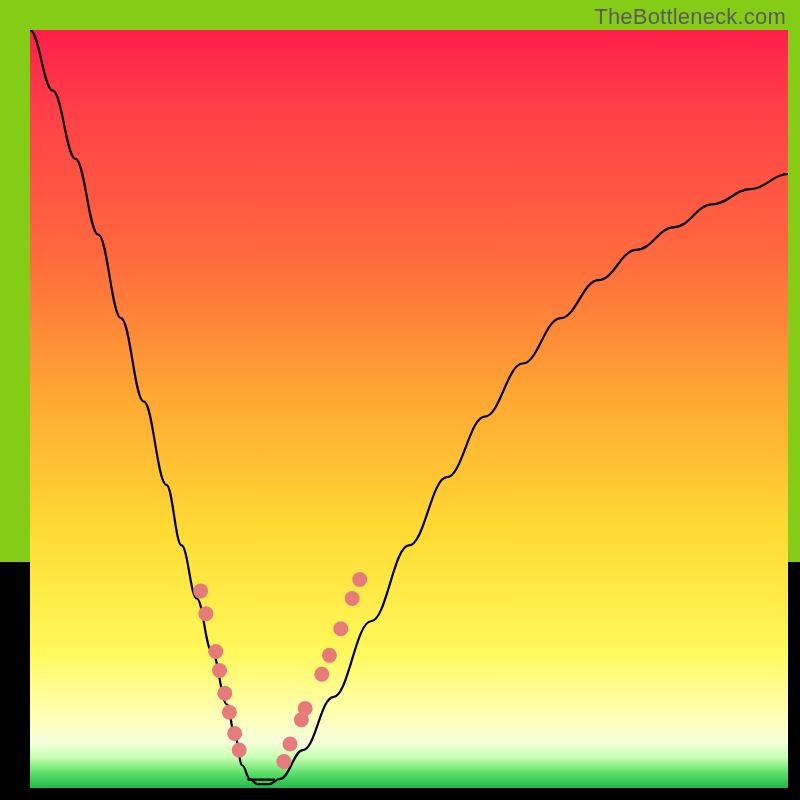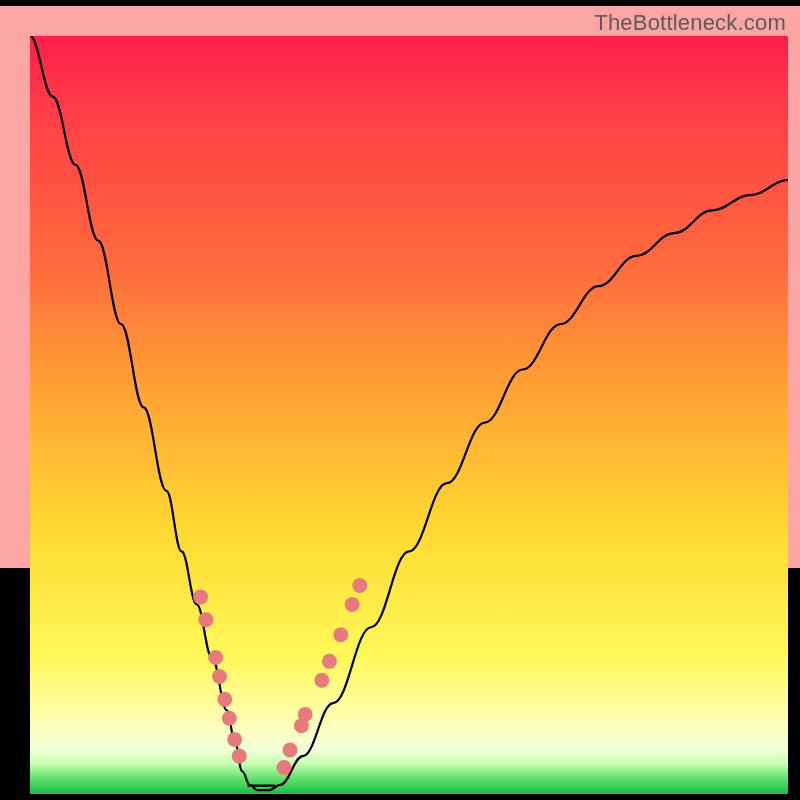--- a/index.html
+++ b/index.html
@@ -8,22 +8,21 @@
     width: 800px;
     height: 800px;
     overflow: hidden;
     background: #000;
     font-family: Arial, Helvetica, sans-serif;
   }
   .frame {
     position: absolute;
     left: 0; top: 0;
     width: 800px; height: 562px;
-    background: #fca5a5;
-    margin-top: 6px;
+    background: #84cc16;
   }
   .plot {
     position: absolute;
     left: 30px;
     top: 30px;
     width: 758px;
     height: 758px;
     
     background: linear-gradient(
       to bottom,

